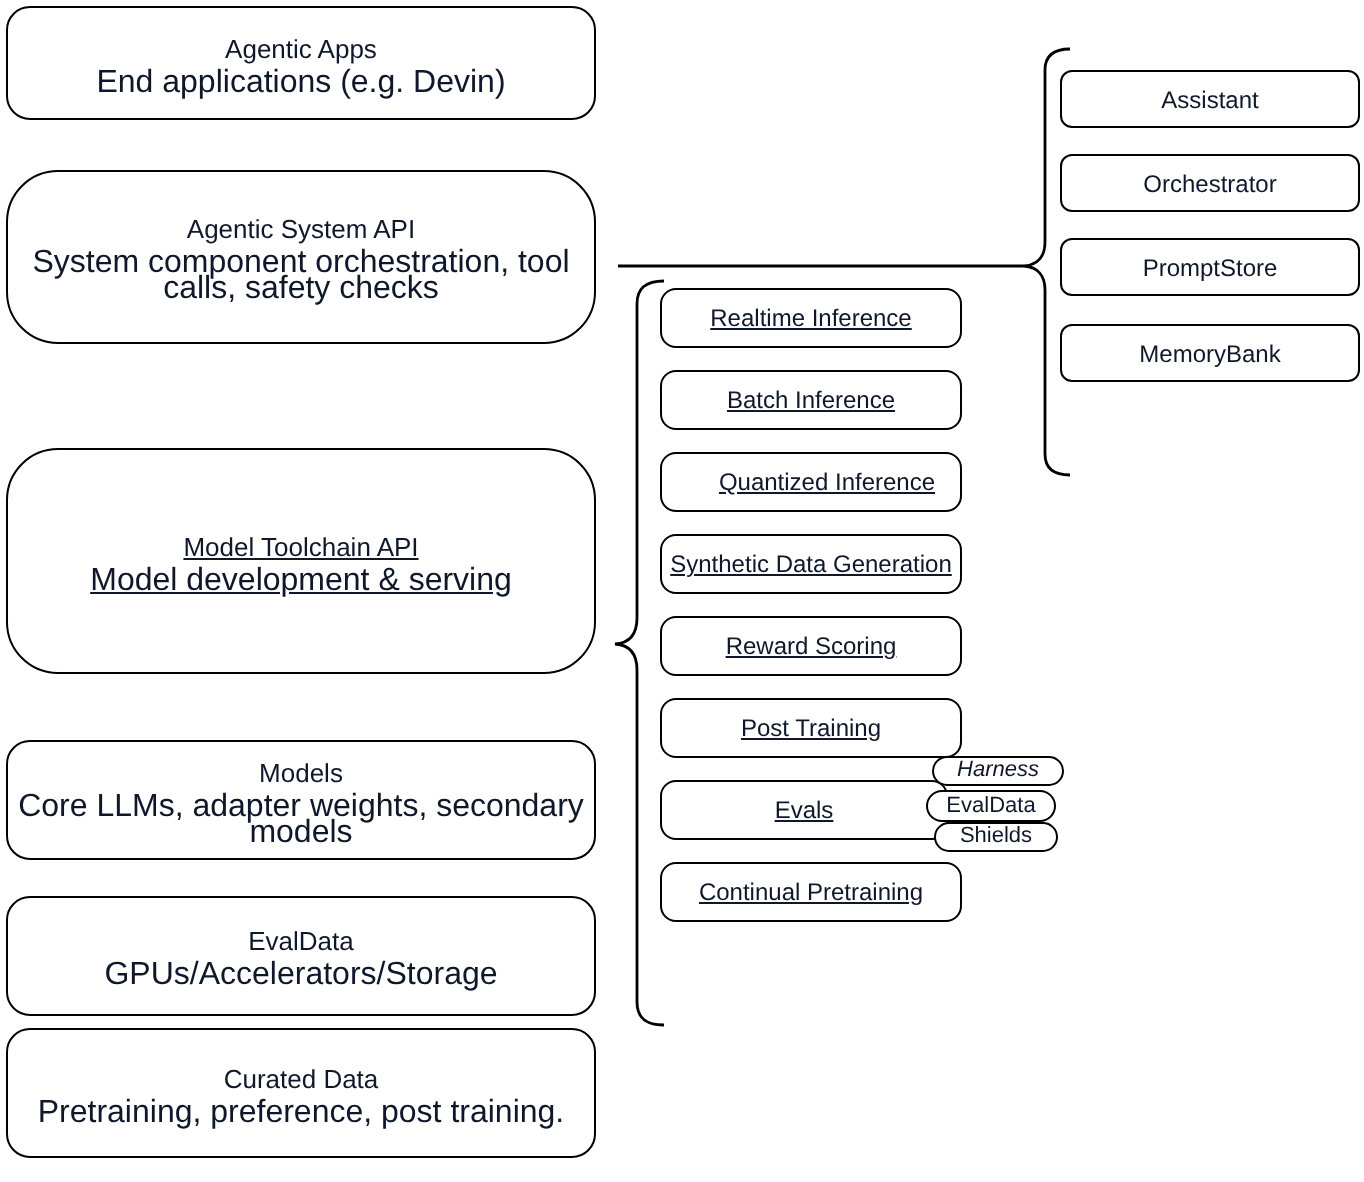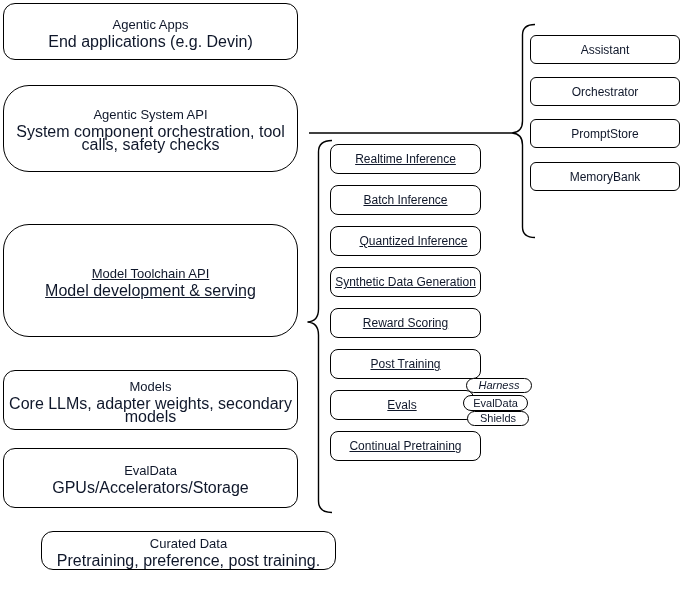--- a/index.html
+++ b/index.html
@@ -22,21 +22,21 @@
   }
   
   .lbox{left:3px;width:295px;border-radius:12px;}
   .lbox .title{font-size:13px;line-height:17px;}
   .lbox .sub{font-size:16px;line-height:13px;margin-top:2px;}
   #lb0{top:3px;height:57px;}
   #lb1{top:85px;height:87px;border-radius:26px;}
   #lb2{top:224px;height:113px;border-radius:26px;text-decoration:underline;}
   #lb3{top:370px;height:60px;}
   #lb4{top:448px;height:60px;}
-  #lb5{top:531px;height:39px;margin-left:38px;}
+  #lb5{top:514px;height:65px;}
   
   .mbox{left:330px;width:151px;height:30px;border-radius:8px;font-size:12px;text-decoration:underline;}
   #mb0{top:144px;} #mb1{top:185px;} #mb2{top:226px;padding-left:16px;} #mb3{top:267px;}
   #mb4{top:308px;} #mb5{top:349px;} #mb6{top:390px;width:144px;}
   #mb7{top:431px;} #mb8{top:472px;}
   
   .rbox{left:530px;width:150px;height:29px;border-radius:6px;font-size:12px;}
   #rb0{top:35px;} #rb1{top:77px;} #rb2{top:119px;} #rb3{top:162px;} #rb4{top:204px;}
   
   .pill{border-radius:9px;font-size:11px;line-height:11px;z-index:3;}

